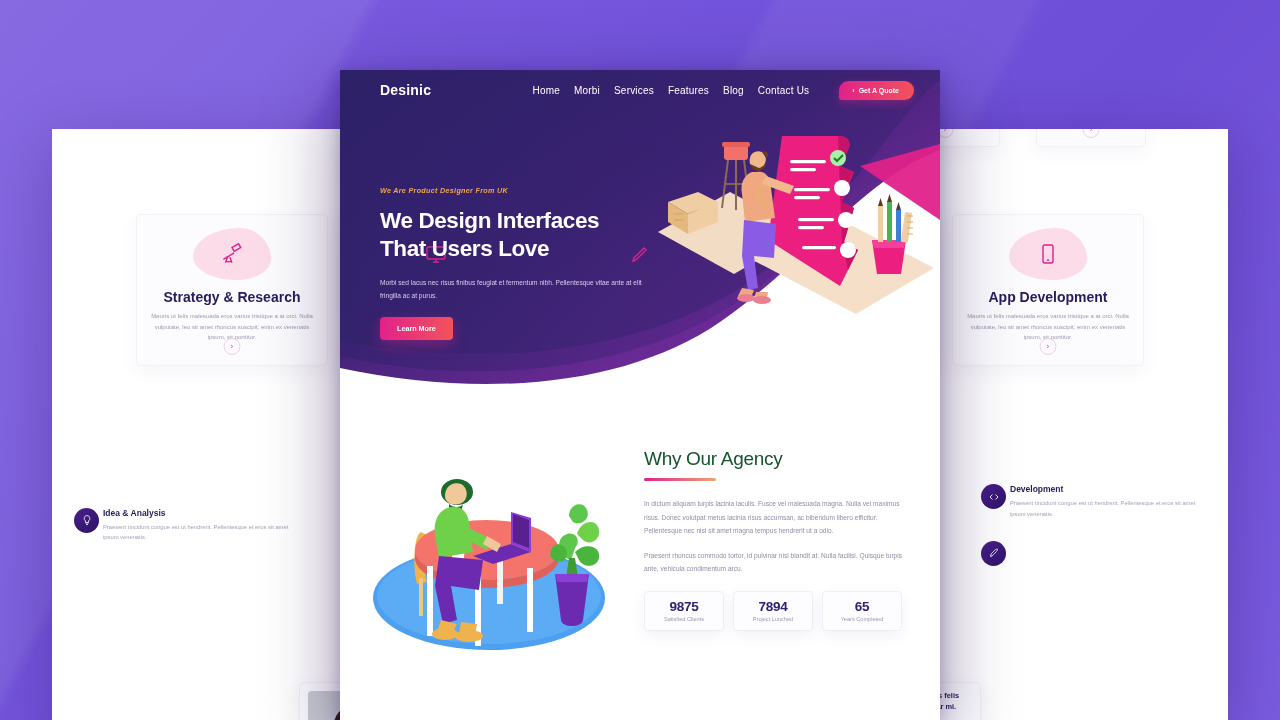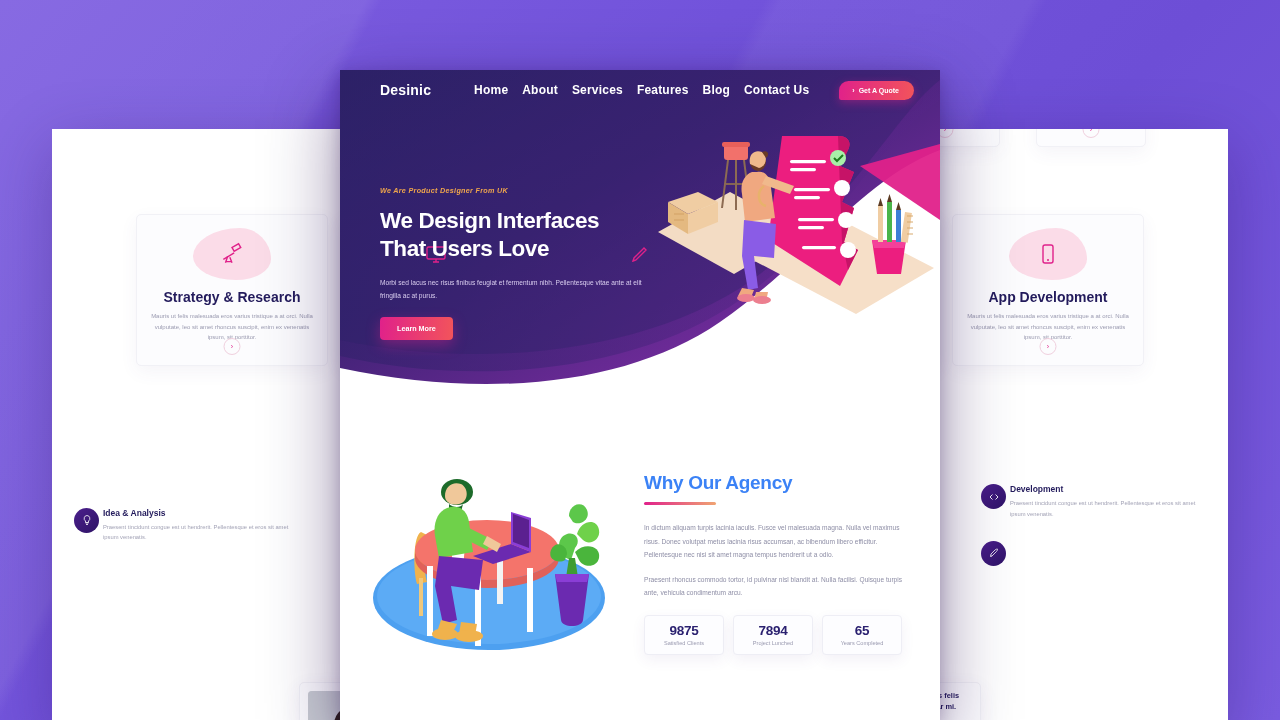--- a/index.html
+++ b/index.html
@@ -86,21 +86,21 @@
     box-shadow:0 24px 70px rgba(30,5,70,.45), 0 4px 16px rgba(30,5,70,.25);
   }
   #hero{position:absolute;left:0;top:0;width:600px;height:350px;overflow:hidden;}
   #hero .herobg{position:absolute;inset:0;}
   nav{
     position:absolute;left:0;top:0;width:100%;height:40px;
     display:flex;align-items:center;padding:0 26px 0 40px;z-index:5;
   }
   .logo{color:#fff;font-size:14px;font-weight:bold;letter-spacing:.2px;}
   .navlinks{margin-left:auto;display:flex;align-items:center;gap:14px;}
-  .navlinks a{color:#fff;font-size:12px;text-decoration:none;font-weight:bold;letter-spacing:.2px;}
+  .navlinks a{color:#fff;font-size:10px;text-decoration:none;font-weight:normal;letter-spacing:.2px;}
   .quote{
     margin-left:16px;padding:6px 15px 6px 13px;
     background:linear-gradient(95deg,#e0218a,#f2545b);
     border-radius:13px 13px 13px 3px;color:#fff;font-size:7px;font-weight:bold;
     display:flex;align-items:center;gap:4px;box-shadow:0 3px 10px rgba(224,33,138,.4);
   }
   .hero-copy{position:absolute;left:40px;top:116px;width:290px;z-index:4;}
   .eyebrow{color:#f0a64c;font-size:7.2px;font-weight:bold;letter-spacing:.3px;font-style:italic;}
   .hero-copy h1{
     color:#fff;font-size:22.5px;line-height:1.25;margin-top:12px;font-weight:bold;letter-spacing:-.4px;
@@ -110,21 +110,21 @@
     margin-top:14px;display:inline-block;padding:7px 17px;color:#fff;font-size:7.2px;font-weight:bold;
     background:linear-gradient(95deg,#e0218a,#f2545b);border-radius:4px;
     box-shadow:0 5px 14px rgba(224,33,138,.4);
   }
   .hero-ill{position:absolute;right:-6px;top:58px;z-index:3;}
 
   
   #why{position:absolute;left:0;top:350px;width:600px;height:300px;display:flex;padding:28px 0 0;}
   .why-ill{width:300px;display:flex;align-items:flex-start;justify-content:center;padding-top:22px;}
   .why-txt{width:300px;padding:0 38px 0 4px;}
-  .why-txt h2{font-size:19px;color:#3b82f6;font-weight:bold;letter-spacing:-.3px;margin-top:24px;}
+  .why-txt h2{font-size:19px;color:#14532d;font-weight:normal;letter-spacing:-.3px;}
   .why-ul{width:72px;height:3px;margin-top:8px;border-radius:2px;background:linear-gradient(90deg,#e0218a,#f0a472);}
   .why-txt p{font-size:6.6px;line-height:2.05;color:#8e8ea6;margin-top:16px;}
   .why-txt p+p{margin-top:11px;}
   .stats{display:flex;gap:9px;margin-top:15px;}
   .stat{
     width:80px;height:40px;background:#fdfdff;border:1px solid #eeeef5;border-radius:4px;
     box-shadow:0 5px 14px rgba(80,60,140,.07);
     display:flex;flex-direction:column;align-items:center;justify-content:center;
   }
   .stat b{font-size:13.5px;color:#2b2170;letter-spacing:-.3px;}
@@ -368,21 +368,21 @@
       <path d="M0 0H600V30C540 70 500 160 400 230C300 300 140 318 0 286Z" fill="url(#hg2)" opacity=".55"></path>
       <path d="M0 0H600V10C560 40 520 120 430 196C330 280 150 302 0 270Z" fill="#2b2167" opacity=".35"></path>
 
       <path d="M600 74V150L520 96Z" fill="#e0218a" opacity=".95"></path>
     </svg>
 
     <nav>
       <div class="logo">Desinic</div>
       <div class="navlinks">
         <a href="#">Home</a>
-        <a href="#">About</a>
+        <a href="#">Morbi</a>
         <a href="#">Services</a>
         <a href="#">Features</a>
         <a href="#">Blog</a>
         <a href="#">Contact Us</a>
         <div class="quote">
           <span>›</span>
           <span>Get A Quote</span>
         </div>
       </div>
     </nav>

